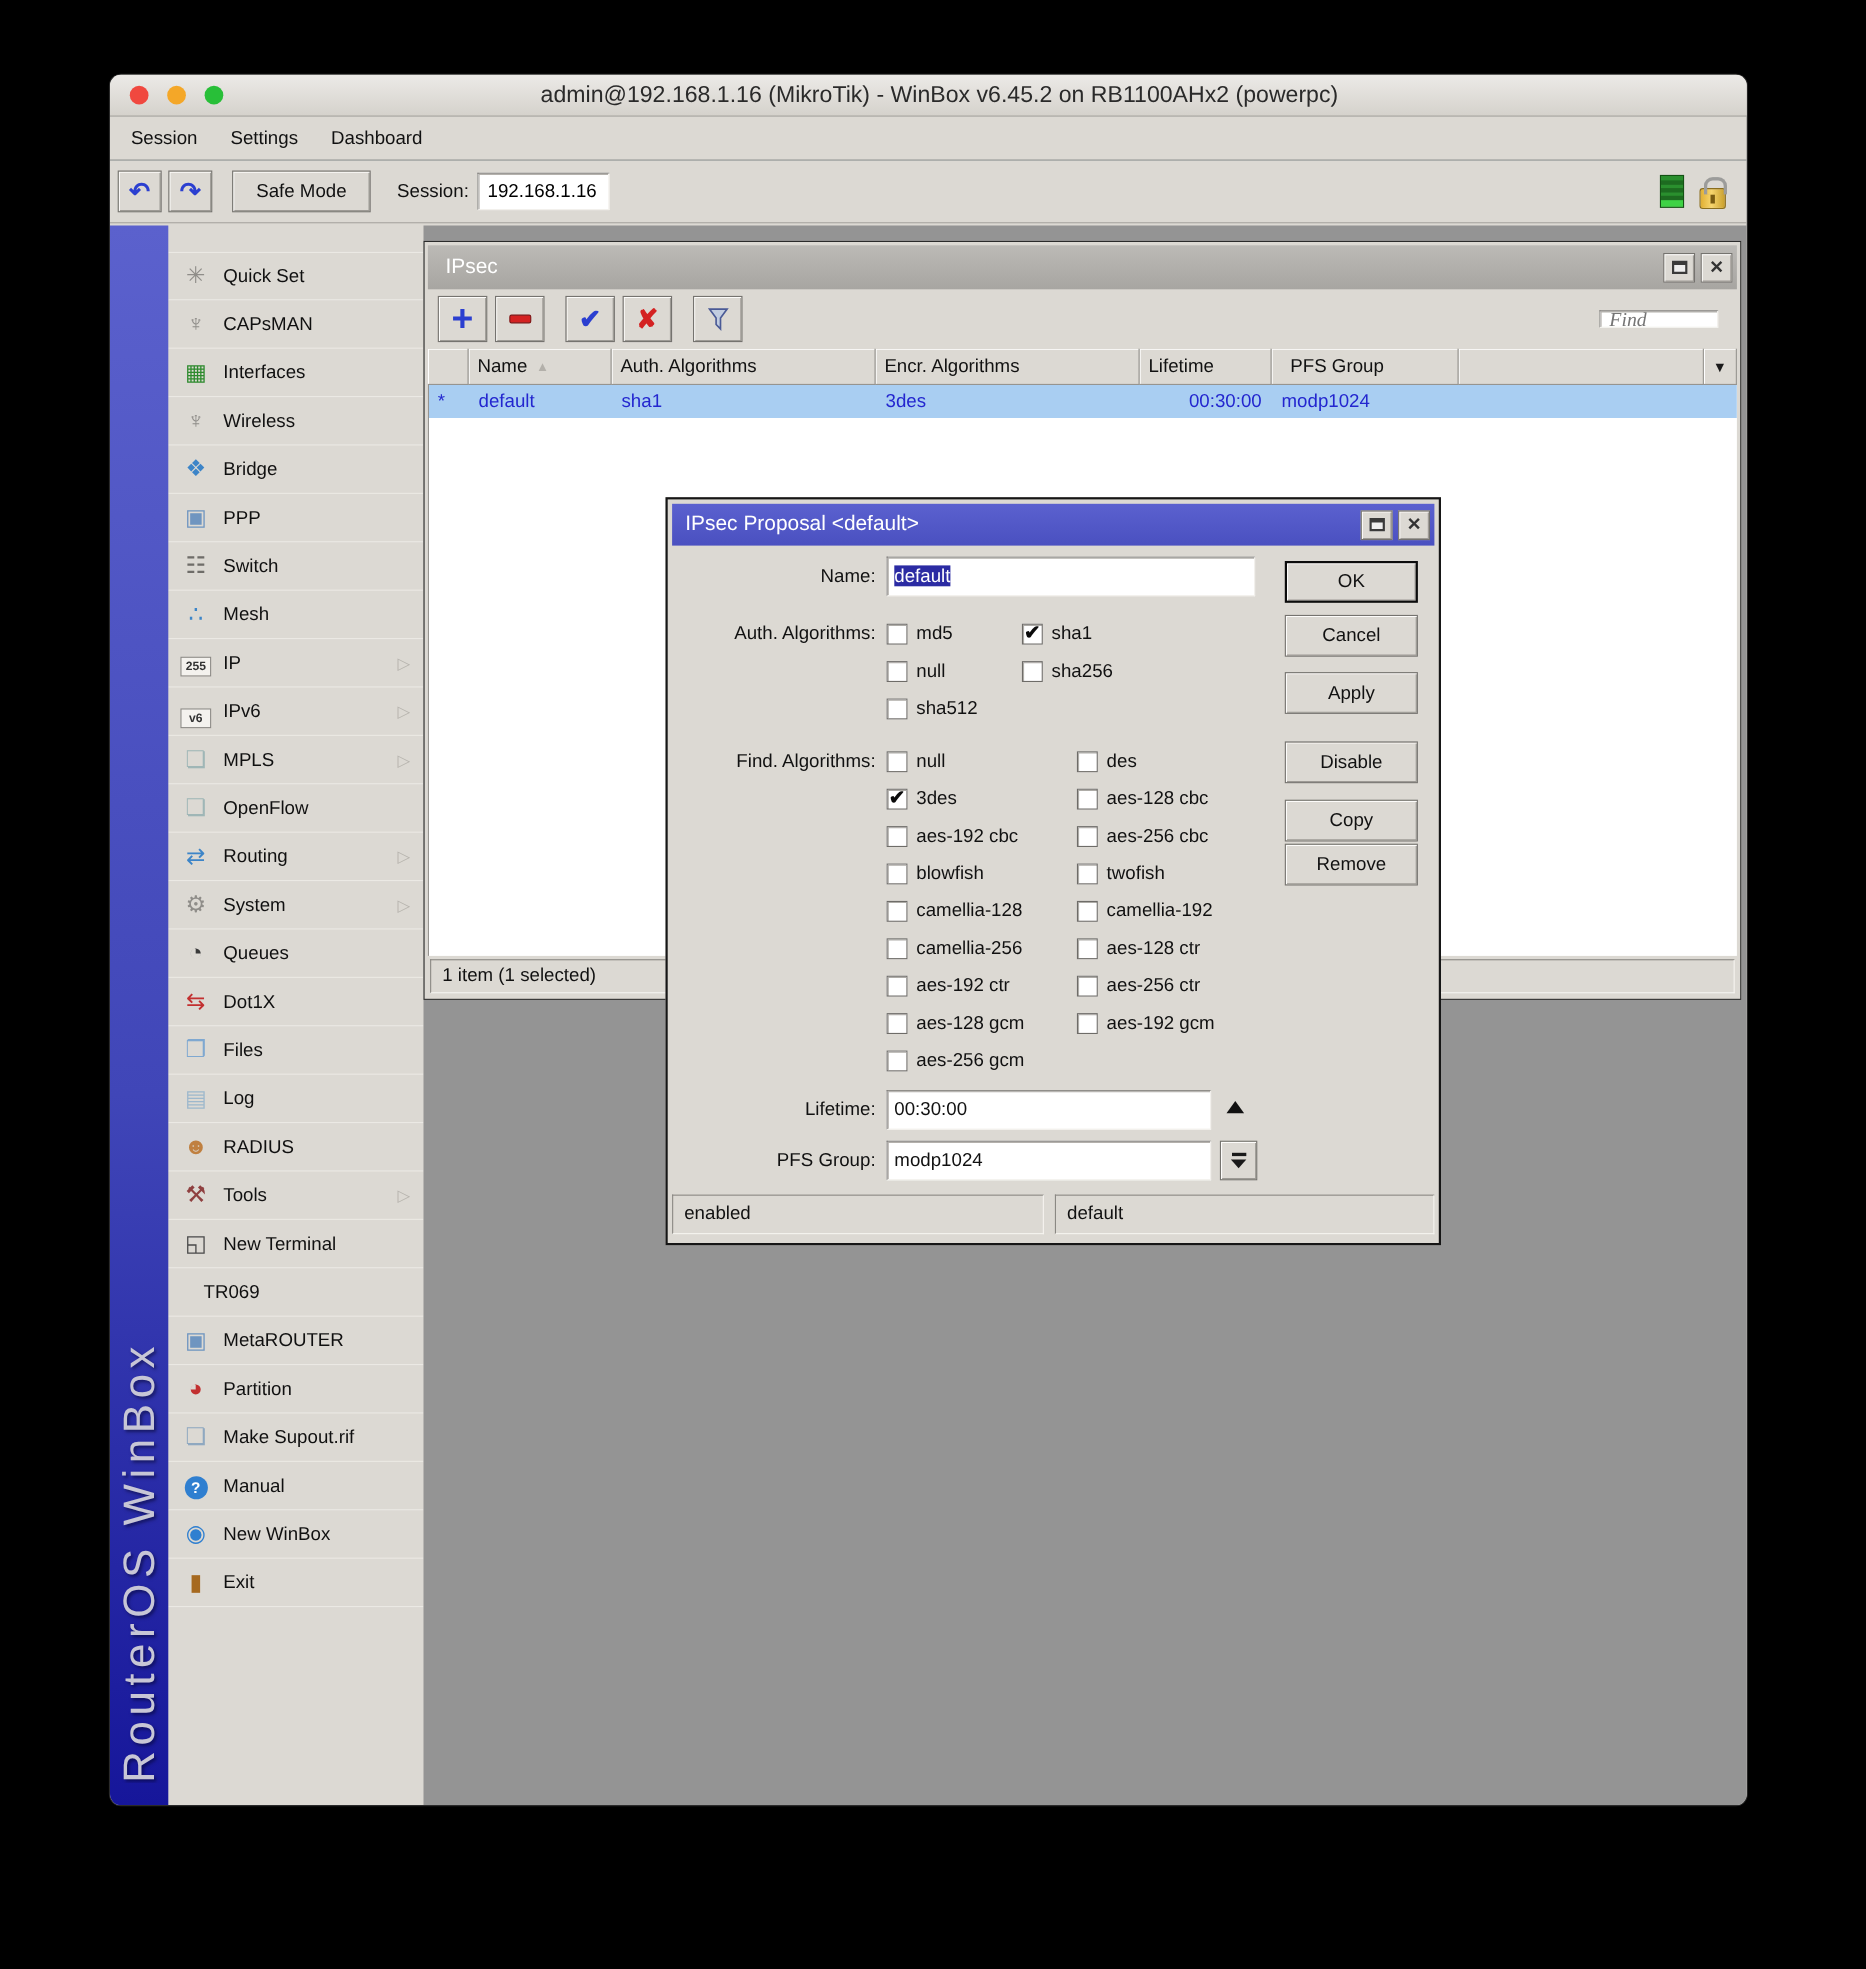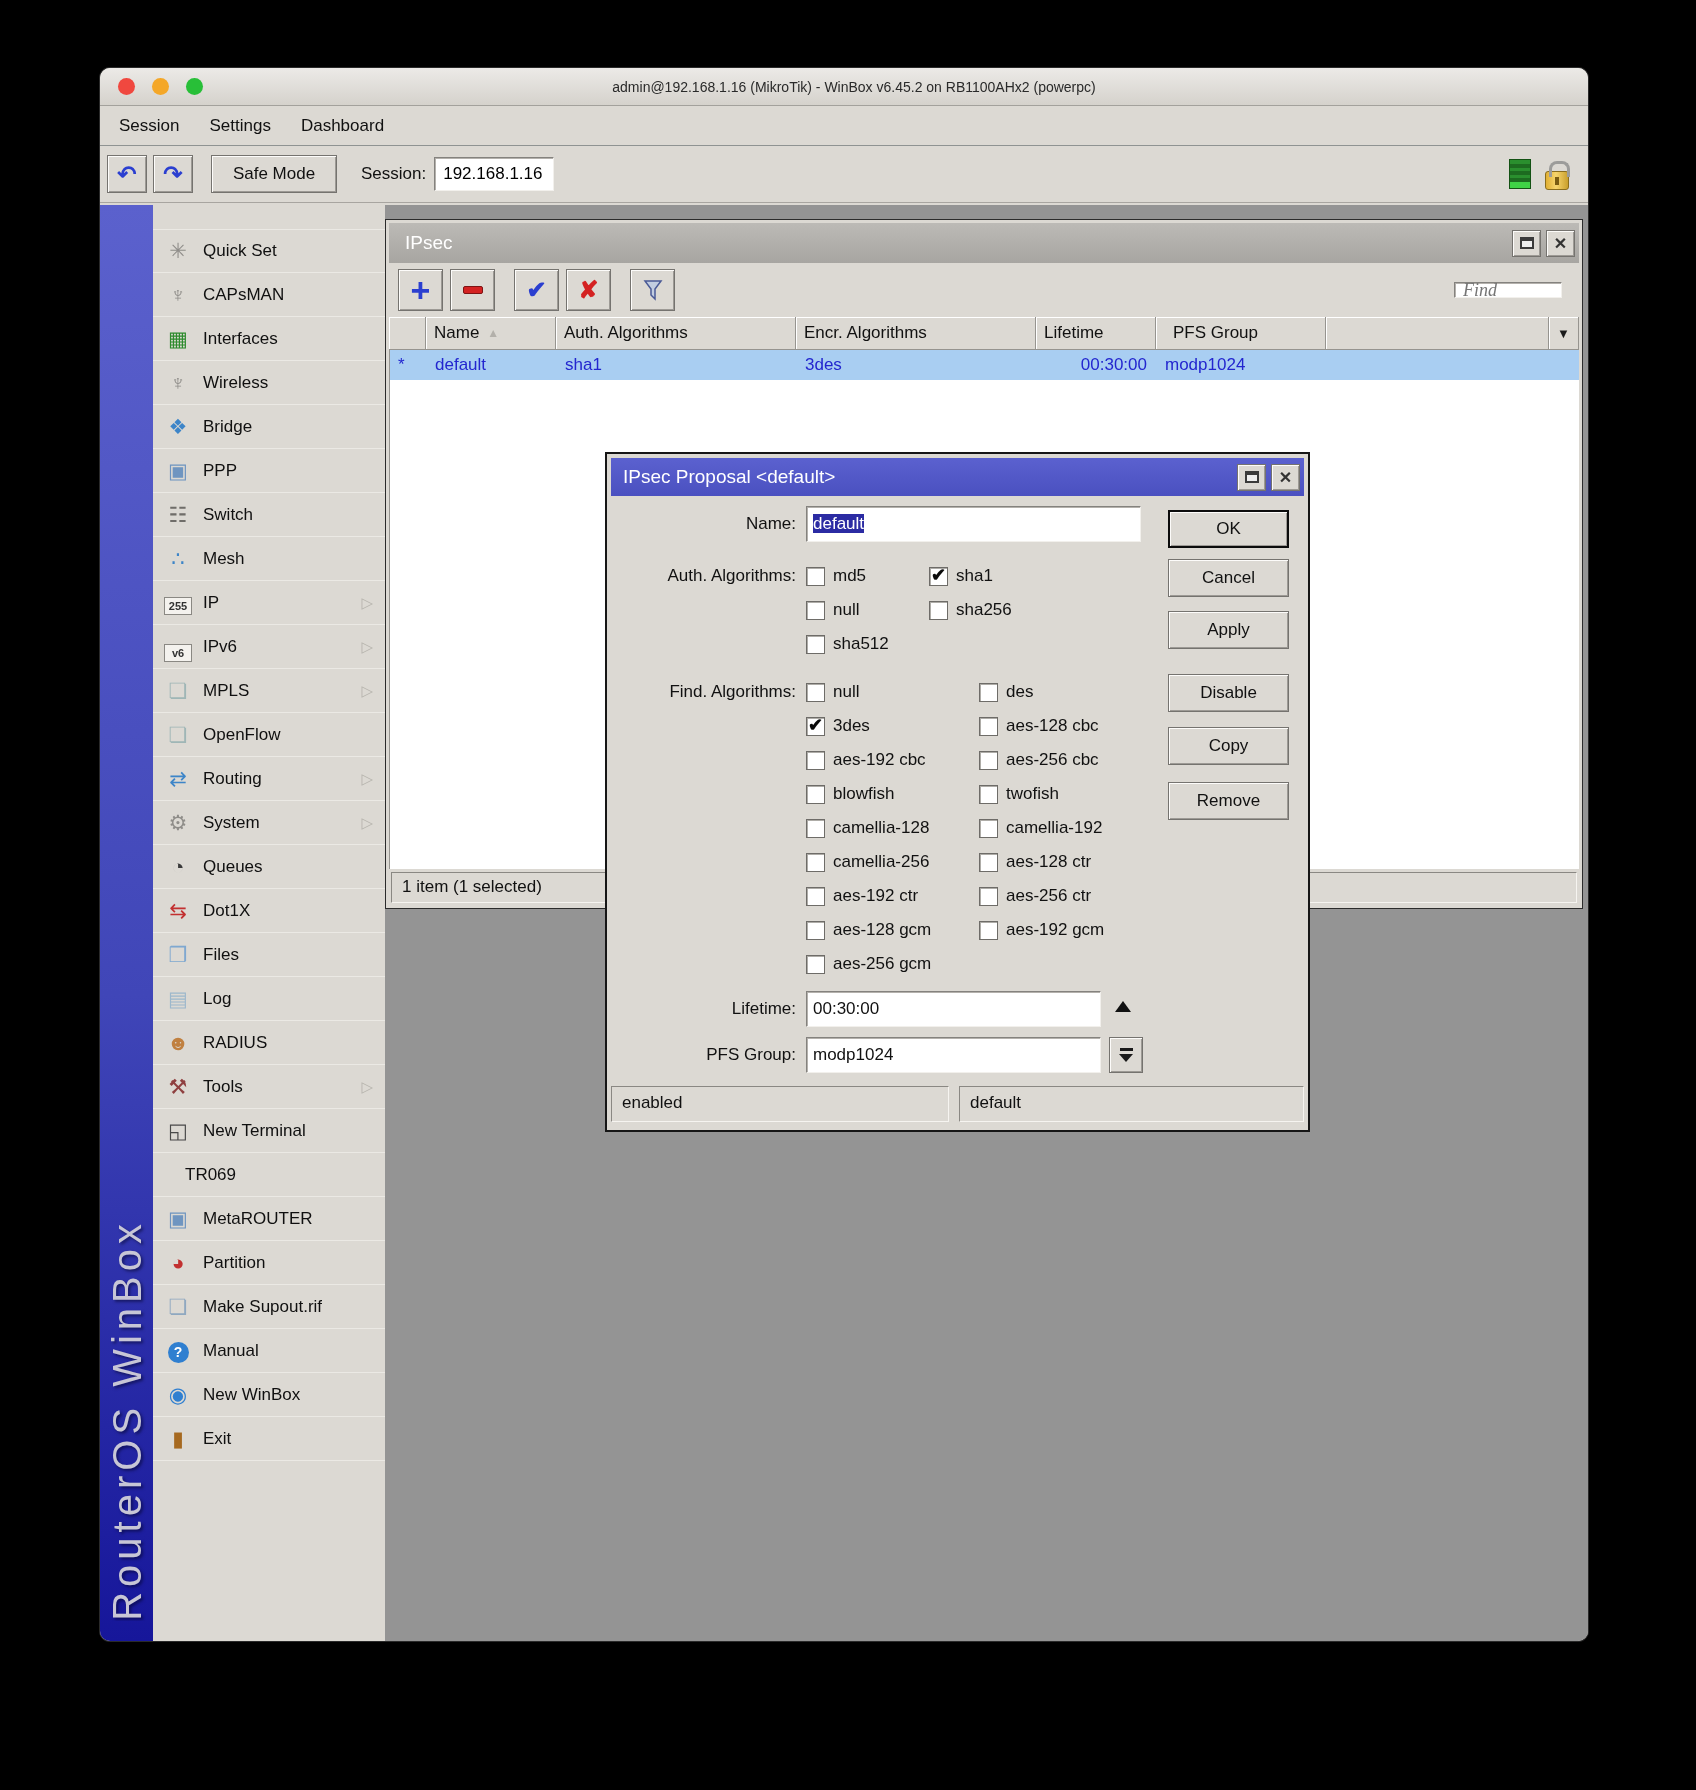--- a/index.html
+++ b/index.html
@@ -11,21 +11,21 @@
   #win { position:absolute; left:100px; top:68px; width:1488px; height:1573px;
          background:#dcd9d3; border-radius:10px; overflow:hidden;
          box-shadow:0 0 0 1px #2a2a2a; }
 
   .titlebar { height:38px; background:linear-gradient(#eceae7,#d5d2cc);
               border-bottom:1px solid #a3a19c; position:relative;
               display:flex; align-items:center; justify-content:center; }
   .dots { position:absolute; left:18px; top:0; height:100%; display:flex; align-items:center; gap:17px; }
   .dot { width:17px; height:17px; border-radius:50%; }
   .dot.red { background:#f0483f; } .dot.yellow { background:#f4a728; } .dot.green { background:#28bf38; }
-  .win-title { font-size:14px; color:#2a2a2a;margin-left:20px; }
+  .win-title { font-size:21px; color:#2a2a2a;margin-left:20px; }
 
   .menubar { height:40px; display:flex; align-items:center; padding-left:4px;
              border-bottom:1px solid #8f9392; }
   .menu-item { padding:0 15px; font-size:17px; }
 
   .toolbarrow { height:57px; display:flex; align-items:center; padding:0 7px;
                 border-bottom:1px solid #a8a5a0; }
   .raised { background:#dcd9d3; border:1px solid #75736f;
             box-shadow: inset 1px 1px 0 #fdfcfa, inset -1px -1px 0 #9d9a95; }
   .sunken { background:#fff; border:1px solid; border-color:#84827e #f2f0ec #f2f0ec #84827e;
@@ -524,20 +524,20 @@
 
             <div class="dlg-status">
               <div class="panel-sunken p-left">enabled</div>
               <div class="panel-sunken p-right">default</div>
             </div>
           <div class="dlg-btn default" style="top: 14px;">OK</div>
               <div class="dlg-btn raised" style="top: 63px;">Cancel</div>
               <div class="dlg-btn raised" style="top: 115px;">Apply</div>
               <div class="dlg-btn raised" style="top: 178px;">Disable</div>
               <div class="dlg-btn raised" style="top: 231px;">Copy</div>
-              <div class="dlg-btn raised" style="top: 286px;">Remove</div>
+              <div class="dlg-btn raised" style="top: 271px;">Remove</div>
             </div>
         </div>
 
       </div>
     </div>
   </div>
 </div>
 
 </body></html>

